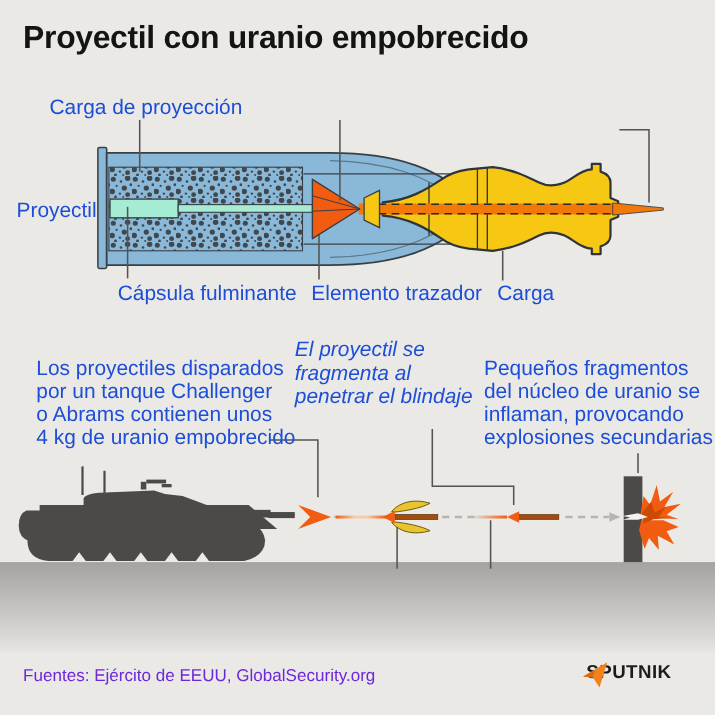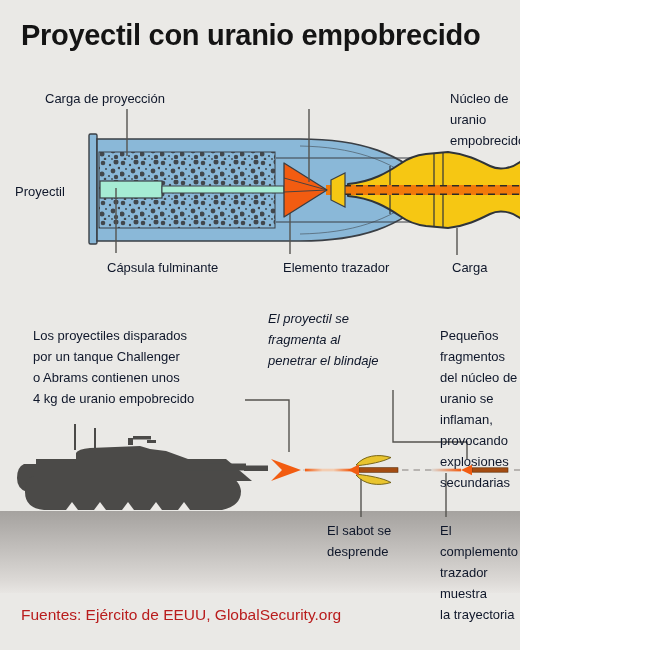--- a/index.html
+++ b/index.html
@@ -1,28 +1,28 @@
 <!DOCTYPE html>
 <html><head>
 <meta charset="utf-8">
 <style>
   html,body{margin:0;padding:0;}
   #infographic{
-    position:relative;width:520px;height:650px;overflow:hidden;
+    position:relative;width:650px;height:650px;overflow:hidden;
     background:#eae9e6;
     font-family:"Liberation Sans","DejaVu Sans",sans-serif;
     color:#3c3c3c;
   }
   svg{position:absolute;left:0;top:0;}
-  .txt{position:absolute;white-space:pre-line;line-height:21px;font-size:13px;color:#0f172a;}
+  .txt{position:absolute;white-space:pre-line;line-height:21px;font-size:19px;color:#1d4ed8;}
   .title{
     position:absolute;left:21px;top:20px;font-size:29px;font-weight:bold;
     color:#141414;letter-spacing:-0.3px;line-height:1.1;
   }
-  .footer-src{position:absolute;left:21px;top:606px;font-size:15.5px;color:#b91c1c;}
+  .footer-src{position:absolute;left:21px;top:606px;font-size:15.5px;color:#6d28d9;}
   .brand{position:absolute;left:529px;top:601px;display:flex;align-items:center;}
   .brand-word{font-size:17px;font-weight:800;color:#1c1c1a;letter-spacing:0.4px;margin-left:4px;}
 </style>
 </head>
 <body>
 
 <div id="infographic">
 
   <svg width="650" height="650" viewBox="0 0 650 650">
     <defs>
@@ -184,43 +184,36 @@
         <line x1="580" y1="412" x2="580" y2="430"></line>
         <line x1="361" y1="479" x2="361" y2="517"></line>
         <line x1="446" y1="473" x2="446" y2="517"></line>
       </g>
     </g>
   </svg>
 
   <div class="title">Proyectil con uranio empobrecido</div>
 
   <div class="txt" style="left:45px;top:88px;">Carga de proyección</div>
-  <div class="txt" style="left:450px;top:88px;">Núcleo de uranio
-empobrecido</div>
   <div class="txt" style="left:15px;top:181px;">Proyectil</div>
   <div class="txt" style="left:283px;top:257px;">Elemento trazador</div>
   <div class="txt" style="left:107px;top:257px;">Cápsula fulminante</div>
   <div class="txt" style="left:452px;top:257px;">Carga</div>
 
   <div class="txt" style="left:33px;top:325px;">Los proyectiles disparados
 por un tanque Challenger
 o Abrams contienen unos
 4 kg de uranio empobrecido</div>
   <div class="txt" style="left:268px;top:308px;font-style:italic;">El proyectil se
 fragmenta al
 penetrar el blindaje</div>
   <div class="txt" style="left:440px;top:325px;">Pequeños fragmentos
 del núcleo de uranio se
 inflaman, provocando
 explosiones secundarias</div>
-  <div class="txt" style="left:327px;top:520px;">El sabot se
-desprende</div>
-  <div class="txt" style="left:440px;top:520px;">El complemento
-trazador muestra
-la trayectoria</div>
 
   <div class="footer-src">Fuentes: Ejército de EEUU, GlobalSecurity.org</div>
 
   <div class="brand">
     <svg width="24" height="26" viewBox="0 0 24 26">
       <polygon points="1,14 23,1 16,24 10,15" fill="#f0831c"></polygon>
       <polygon points="1,14 12,8 10,15" fill="#d96c12"></polygon>
     </svg>
     <span class="brand-word">SPUTNIK</span>
   </div>

